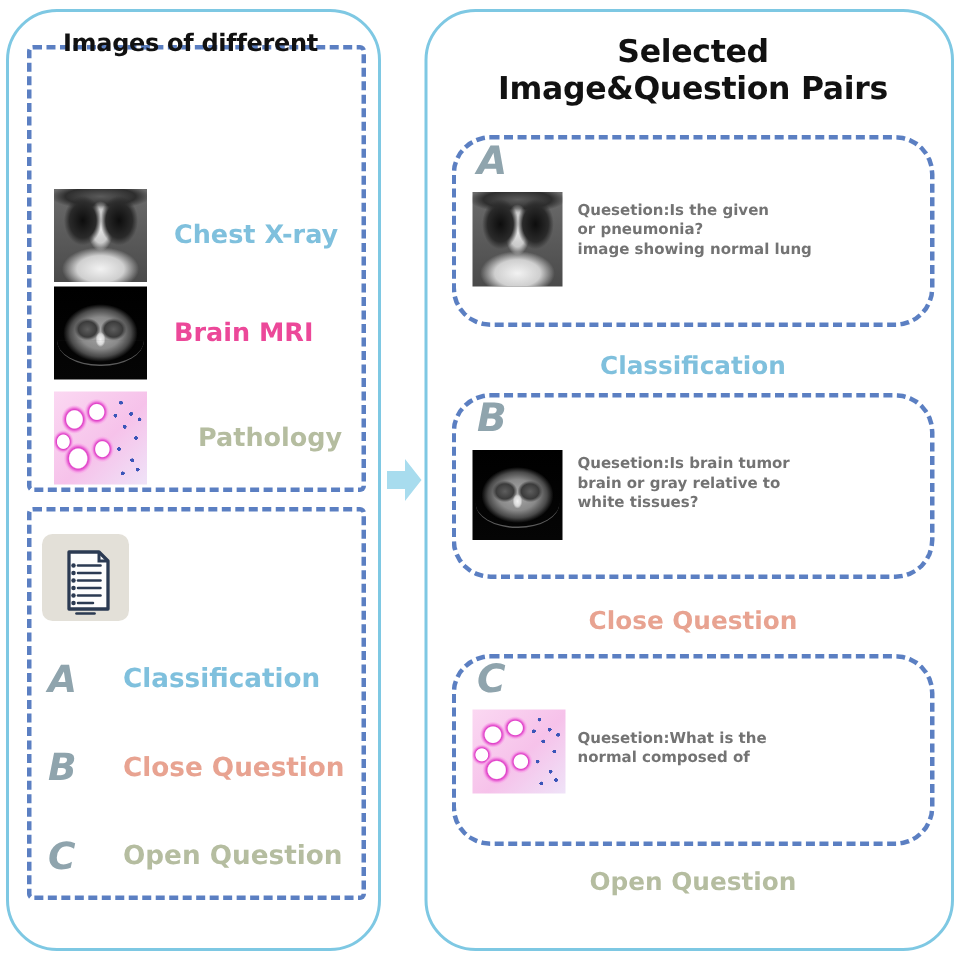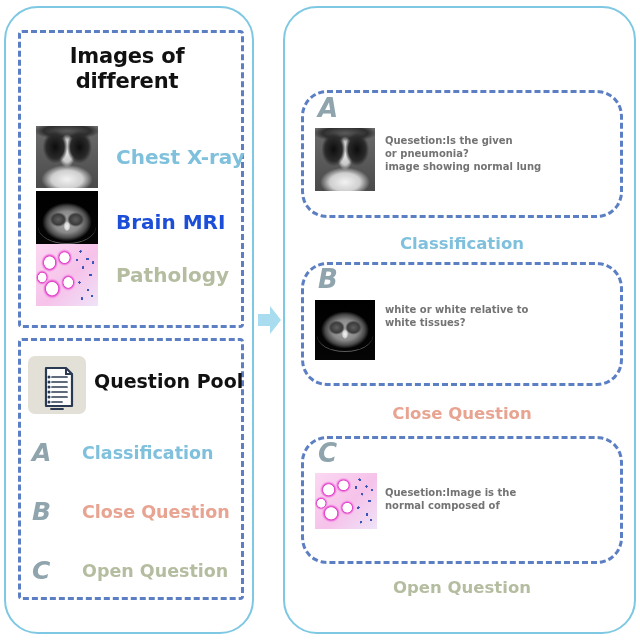--- a/index.html
+++ b/index.html
@@ -39,32 +39,32 @@
   
   .heading{
     font-family:"DejaVu Sans","Liberation Sans",sans-serif;
     font-weight:bold;
     color:#111111;
     text-align:center;
     line-height:1.18;
     letter-spacing:-0.2px;
   }
   #left-title{
-    position:absolute;left:16px;top:36px;width:210px;
-    font-size:21px;
+    position:absolute;left:16px;top:12px;width:210px;
+    font-size:16px;
   }
   #right-title{
     position:absolute;left:300px;top:18px;width:320px;
     font-size:21px;
   }
 
   
   .modality-row{position:absolute;display:flex;align-items:center;}
   .modality-label{
-    font-weight:bold;font-size:20px;margin-left:18px;
+    font-weight:bold;font-size:17px;margin-left:18px;
     font-family:"DejaVu Sans","Liberation Sans",sans-serif;
     text-align:center;
   }
 
   
   .thumb{position:relative;overflow:hidden;background:#000;flex:0 0 auto;}
 
   
   .xray{
     background:
@@ -159,24 +159,24 @@
       <div>Images of different</div>
     </div>
 
     <div class="modality-row" style="left:30px;top:118px;">
       <div class="thumb xray" style="width:62px;height:62px;"></div>
       <div class="modality-label" style="color:#7fc0dd;">Chest X-ray</div>
     </div>
 
     <div class="modality-row" style="left:30px;top:183px;">
       <div class="thumb mri" style="width:62px;height:62px;"></div>
-      <div class="modality-label" style="color:#1d4ed8;">Brain MRI</div>
-    </div>
-
-    <div class="modality-row" style="left:30px;top:236px;">
+      <div class="modality-label" style="color:#ec4899;">Brain MRI</div>
+    </div>
+
+    <div class="modality-row" style="left:30px;top:253px;gap:16px;">
       <div class="thumb path" style="width:62px;height:62px;"></div>
       <div class="modality-label" style="color:#b5bda0;">Pathology</div>
     </div>
 
     <div class="dashed" style="left:12px;top:330px;width:226px;height:262px;"></div>
 
     <div id="qp-icon">
       <svg width="58" height="58" viewBox="0 0 58 58" aria-hidden="true">
         <g transform="translate(16,12)">
           <path d="M2,0 H22 L28,6 V38 H2 Z" fill="#fdfdfd" stroke="#2b3a52" stroke-width="2.2" stroke-linejoin="round"></path>
@@ -195,21 +195,20 @@
             <circle cx="5" cy="19" r="1.5"></circle>
               <circle cx="5" cy="24" r="1.5"></circle>
             <circle cx="5" cy="29" r="1.5"></circle>
               <circle cx="5" cy="34" r="1.5"></circle>
           </g>
         </g>
         <line x1="23" y1="53" x2="35" y2="53" stroke="#2b3a52" stroke-width="1.8" stroke-linecap="round"></line>
       </svg>
     </div>
 
-    <div id="qp-title">Question Pool</div>
 
     <div class="qrow" style="left:26px;top:430px;">
       <div class="qletter">A</div>
       <div class="qlabel" style="color:#7fc0dd;">Classification</div>
     </div>
 
     <div class="qrow" style="left:26px;top:489px;">
       <div class="qletter">B</div>
       <div class="qlabel" style="color:#e8a391;">Close Question</div>
     </div>
@@ -222,44 +221,47 @@
 
   <div id="arrow">
     <svg width="24" height="30" viewBox="0 0 24 30" aria-hidden="true">
       <path d="M0,9 H12 V1 L23,15 L12,29 V21 H0 Z" fill="#a8dcee"></path>
     </svg>
   </div>
 
   <div class="panel" id="panel-right">
 
     <div class="heading" id="right-title" style="left:17px;top:14px;width:320px;">
+      <div>Selected</div>
+      <div>Image&amp;Question Pairs</div>
     </div>
 
     <div class="dashed-round" style="left:16px;top:82px;width:322px;height:128px;"></div>
     <div class="card-letter" style="left:33px;top:85px;">A</div>
     <div class="thumb xray" style="position:absolute;left:30px;top:120px;width:60px;height:63px;"></div>
     <div class="card-q" style="left:100px;top:126px;width:228px;">
       <div>Quesetion:Is the given</div>
       <div>or pneumonia?</div>
       <div>image showing normal lung</div>
     </div>
     <div class="card-caption" style="left:16px;top:226px;width:322px;color:#7fc0dd;">Classification</div>
 
     <div class="dashed-round" style="left:16px;top:254px;width:322px;height:124px;"></div>
     <div class="card-letter" style="left:33px;top:256px;">B</div>
     <div class="thumb mri" style="position:absolute;left:30px;top:292px;width:60px;height:60px;"></div>
     <div class="card-q" style="left:100px;top:295px;width:230px;">
-      <div>white or white relative to</div>
+      <div>Quesetion:Is brain tumor</div>
+      <div>brain or gray relative to</div>
       <div>white tissues?</div>
     </div>
     <div class="card-caption" style="left:16px;top:396px;width:322px;color:#e8a391;">Close Question</div>
 
     <div class="dashed-round" style="left:16px;top:428px;width:322px;height:128px;"></div>
     <div class="card-letter" style="left:33px;top:430px;">C</div>
     <div class="thumb path" style="position:absolute;left:30px;top:465px;width:62px;height:56px;"></div>
     <div class="card-q" style="left:100px;top:478px;width:228px;">
-      <div>Quesetion:Image is the</div>
+      <div>Quesetion:What is the</div>
       <div>normal composed of</div>
     </div>
     <div class="card-caption" style="left:16px;top:570px;width:322px;color:#b5bda0;">Open Question</div>
   </div>
 
 </div>
 
 </body></html>

